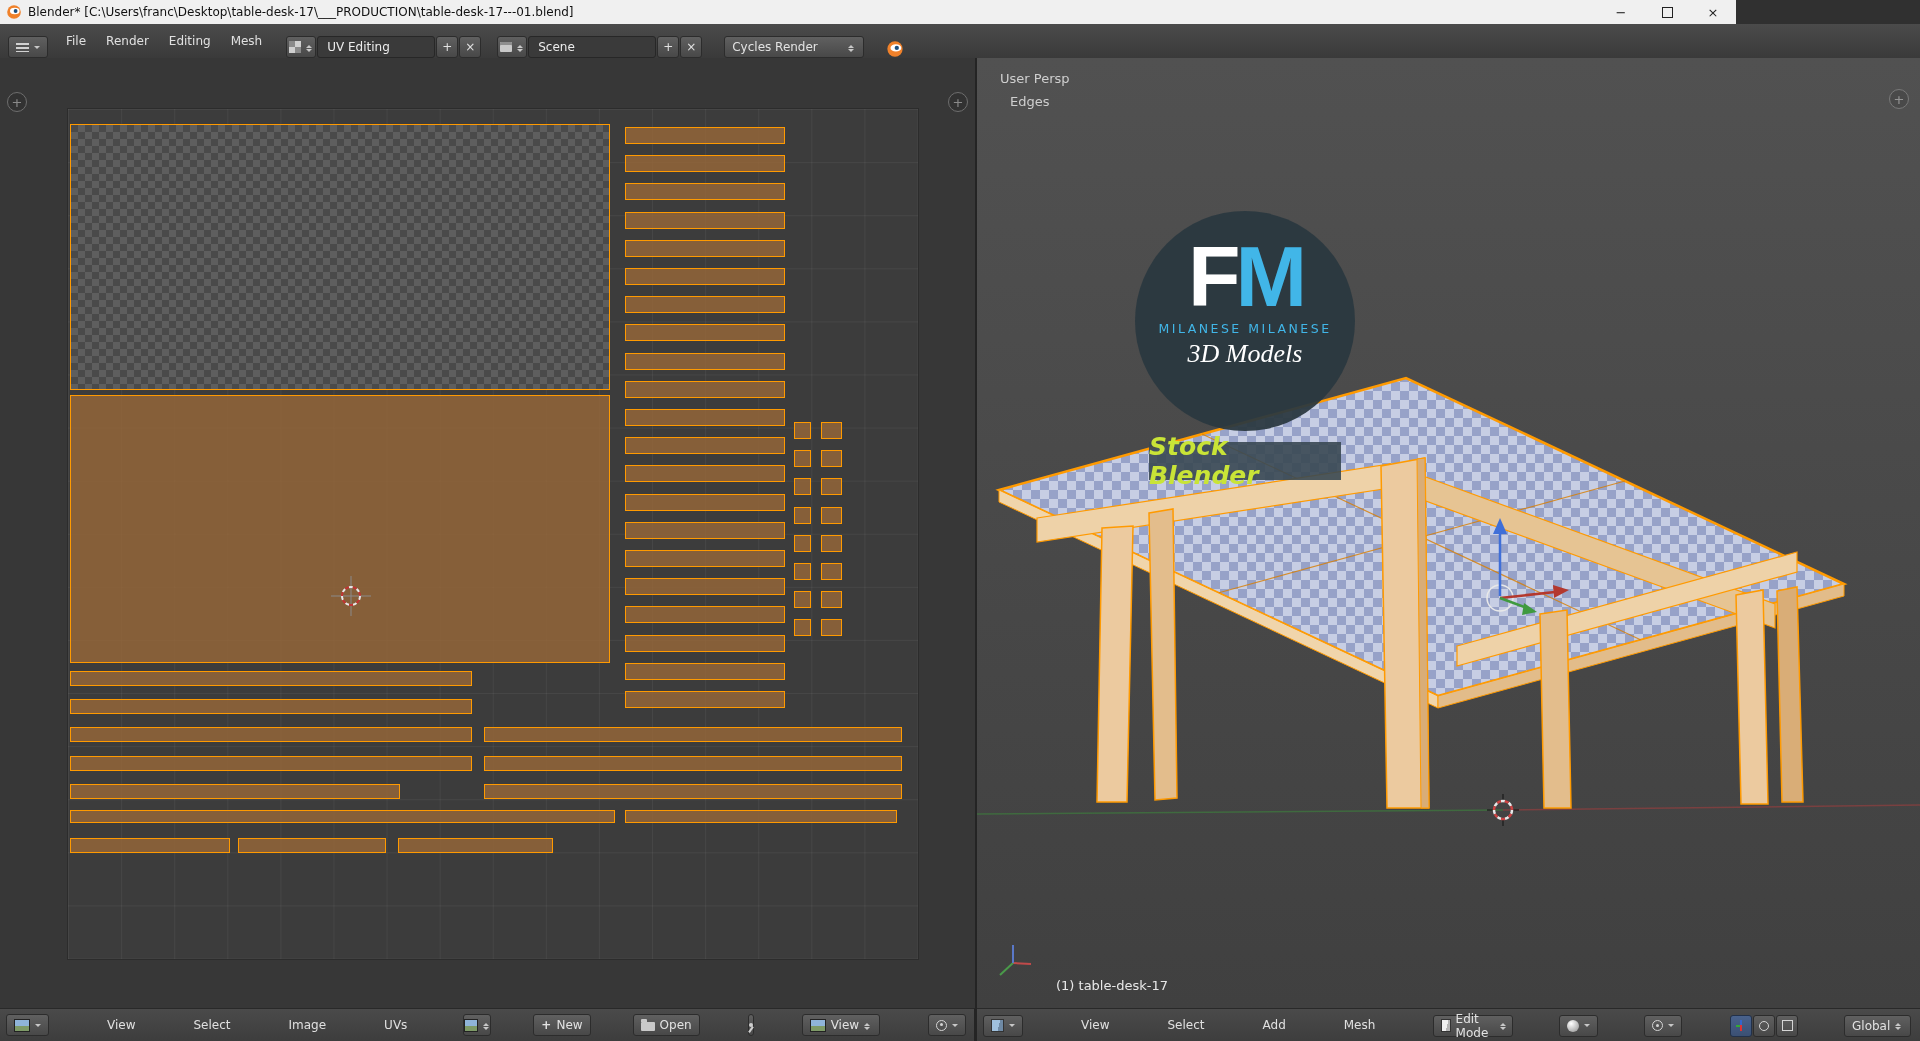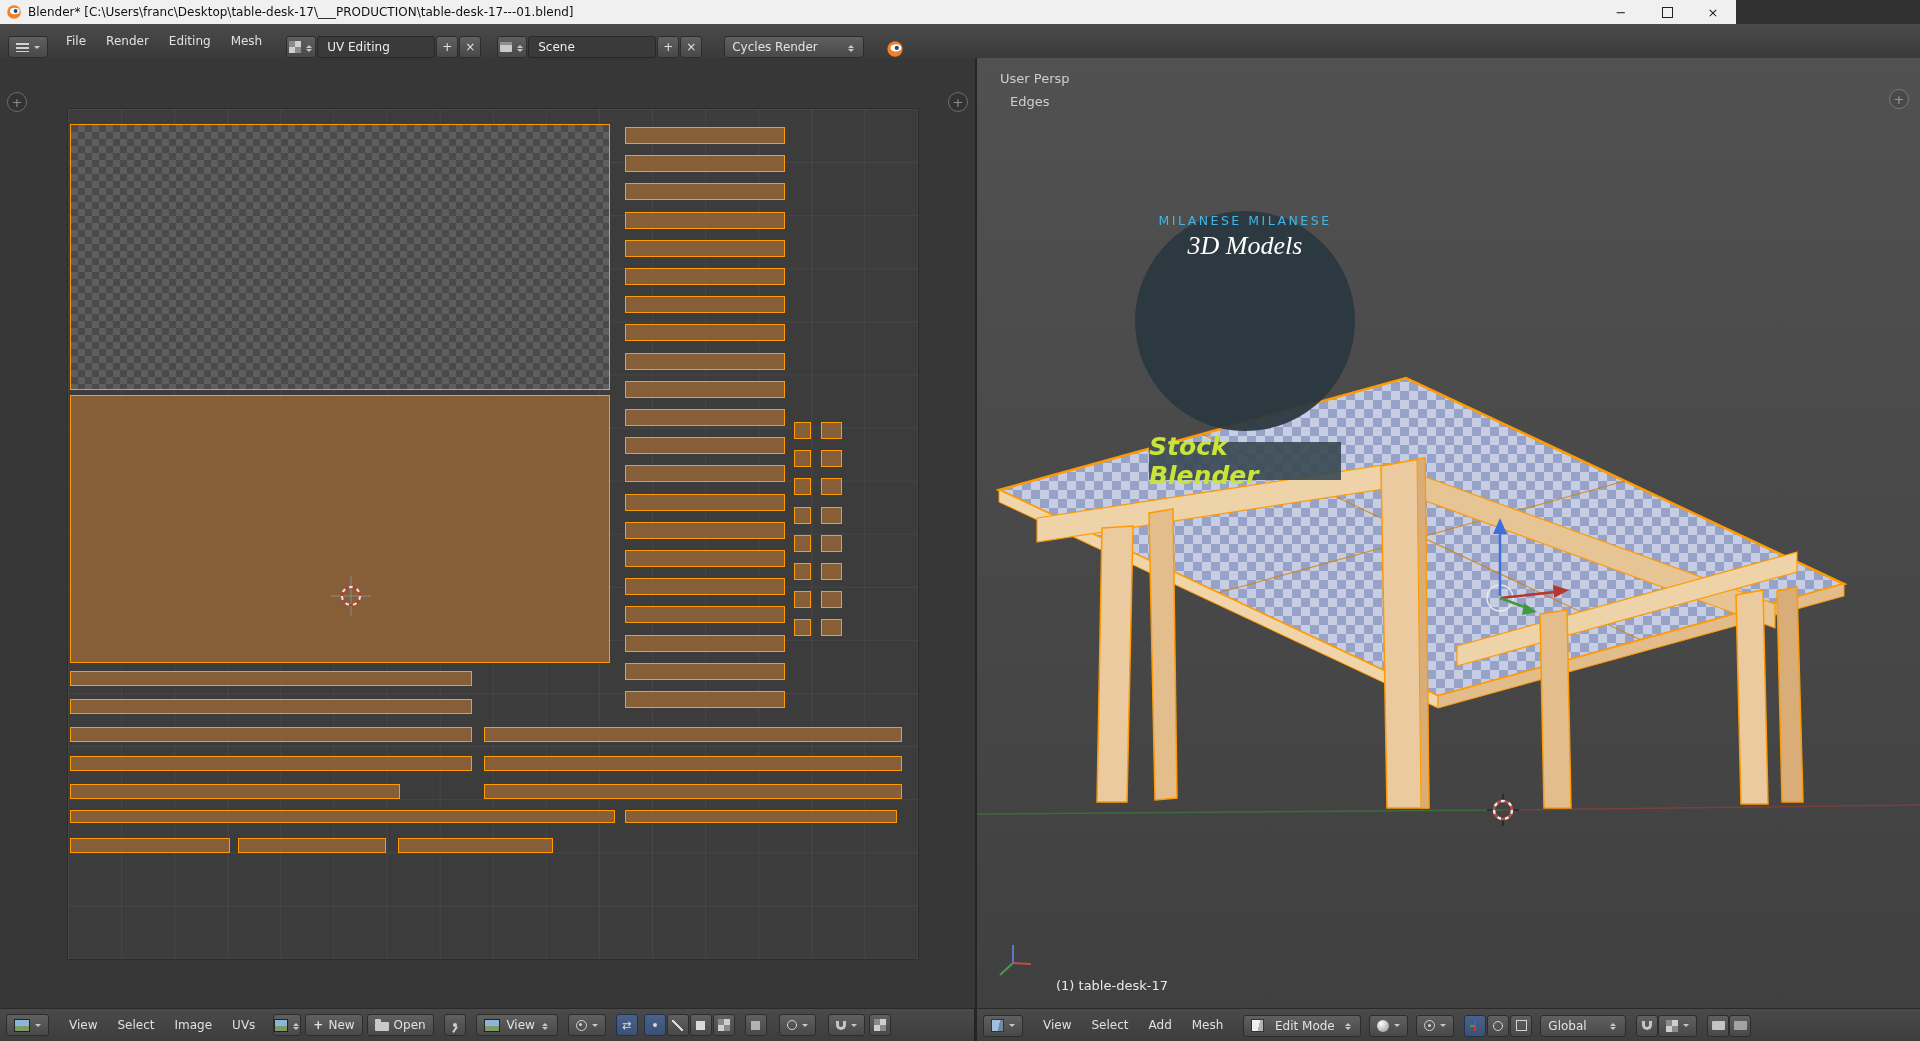--- a/index.html
+++ b/index.html
@@ -68,21 +68,21 @@
   #wm-circle{position:absolute;left:158px;top:153px;width:220px;height:220px;border-radius:50%;
     background:rgba(42,56,64,.94);display:flex;flex-direction:column;align-items:center;}
   #wm-fm{margin-top:22px;font-size:86px;font-weight:bold;line-height:1;letter-spacing:-5px;font-family:"Liberation Sans",sans-serif;}
   #wm-fm .f{color:#fff;} #wm-fm .m{color:#41b6e8;}
   #wm-name{margin-top:2px;color:#41b6e8;font-size:12.5px;letter-spacing:2.5px;white-space:nowrap;}
   #wm-sub{margin-top:3px;color:#fff;font-size:26px;font-style:italic;font-family:"Liberation Serif",serif;}
   #wm-badge{position:absolute;left:172px;top:384px;width:192px;height:38px;background:rgba(56,72,82,.9);
     display:flex;align-items:center;justify-content:center;color:#c9e437;font-size:25px;font-weight:bold;font-style:italic;}
   
   .footer{top:1008px;height:33px;background:linear-gradient(#4a4a4a,#3d3d3d);border-top:1px solid #292929;
-    display:flex;align-items:center;color:#ddd;font-size:12px;}
+    display:flex;align-items:center;color:#ddd;font-size:12px;gap:38px;}
   #uv-footer{left:0;width:976px;border-right:2px solid #242424;box-sizing:border-box;}
   #view-footer{left:977px;width:943px;}
   .footer .menu{line-height:33px;}
 </style>
 </head>
 <body>
 
 <div id="titlebar" class="abs">
   <svg width="16" height="16" viewBox="0 0 20 20" style="margin-left:6px">
     <circle cx="10" cy="10" r="8.5" fill="#f0812a"></circle>
@@ -280,20 +280,21 @@
       <line x1="36" y1="905" x2="36" y2="887" stroke="#5a78c8" stroke-width="2"></line>
     </g>
   </svg>
 
   <span class="vp-text" style="left:23px;top:13px">User Persp</span>
   <span class="vp-text" style="left:33px;top:36px">Edges</span>
   <span class="vp-text" style="left:79px;top:920px;color:#e8e8e8">(1) table-desk-17</span>
 
   
   <div id="wm-circle">
+    <div id="wm-fm"><span class="f">F</span><span class="m">M</span></div>
     <div id="wm-name">MILANESE MILANESE</div>
     <div id="wm-sub">3D Models</div>
   </div>
   <div id="wm-badge">Stock Blender</div>
 
   <div class="regtoggle" style="left:912px;top:31px">
       <span>+</span>
     </div>
 </div>
 

